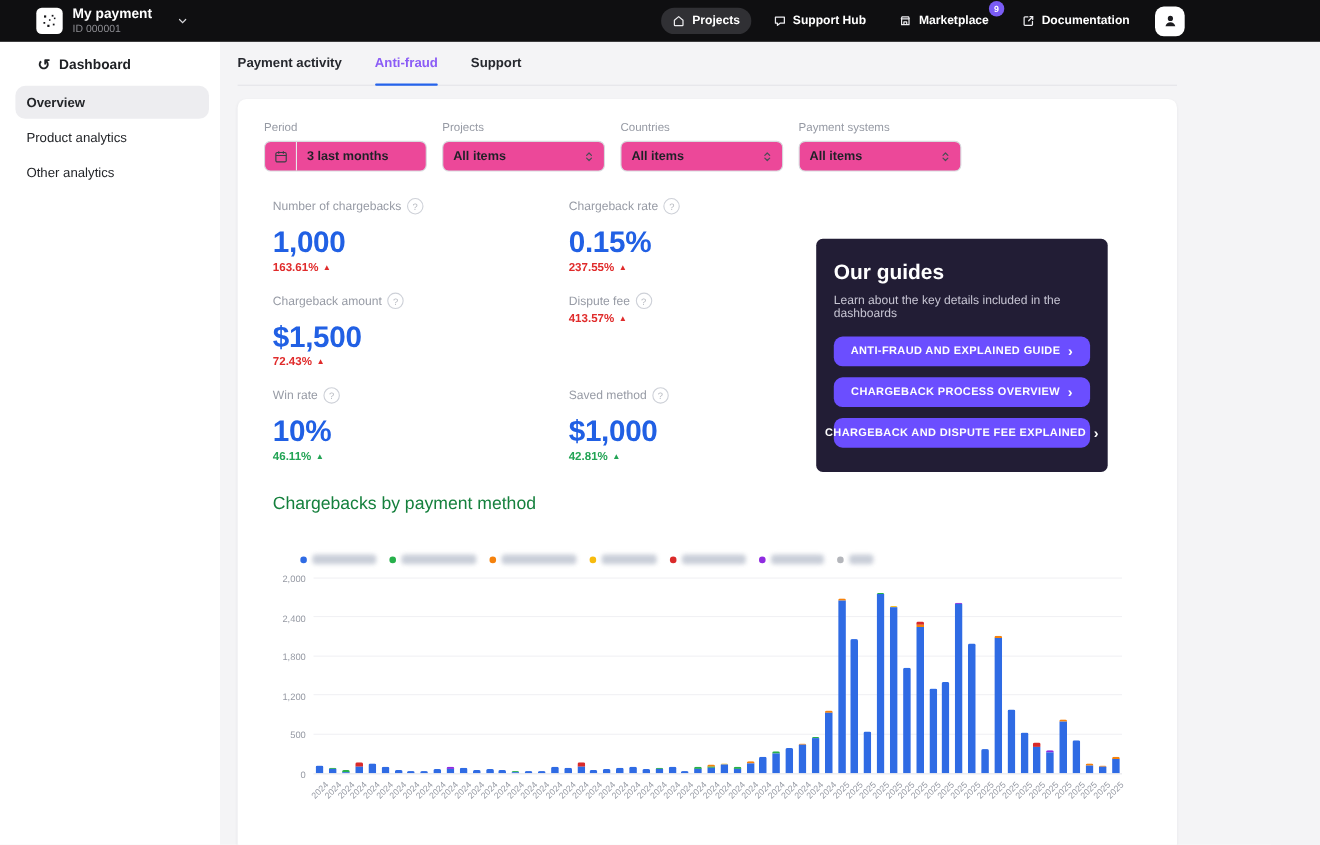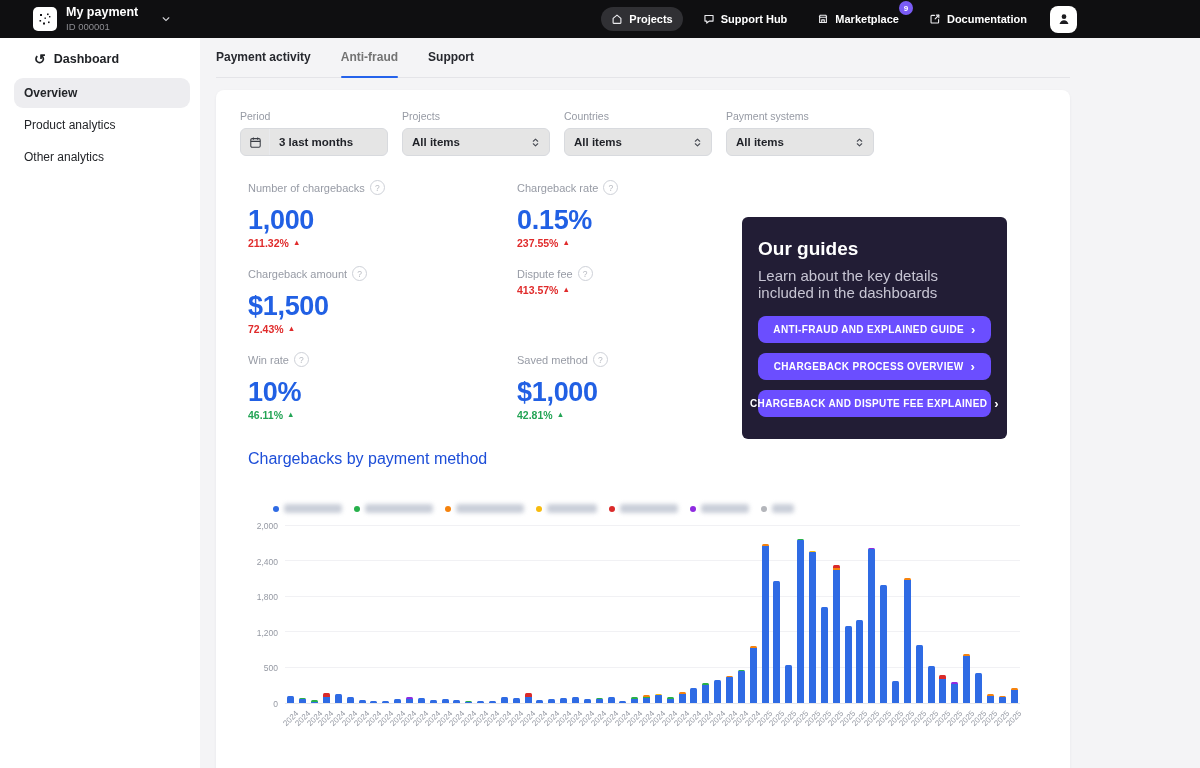--- a/index.html
+++ b/index.html
@@ -26,58 +26,58 @@
   .sidebar{position:absolute;top:38px;left:0;width:200px;bottom:0;background:#fff;padding-top:14px;box-sizing:border-box}
   .sb-head{display:flex;align-items:center;gap:8px;font-size:12.5px;font-weight:700;padding-left:34px;margin-bottom:12px;color:#1e2024}
   .sb-back{font-size:14px;line-height:12px}
   .sb-item{margin:2px 10px 2px 14px;padding:8px 10px;font-size:12px;font-weight:500;border-radius:9px;color:#232529;cursor:pointer}
   .sb-item.active{background:#ededf0;font-weight:700}
 
   
   .main{position:absolute;left:200px;top:38px;right:0;bottom:0}
   .tabs{display:flex;gap:30px;margin-left:16px;width:854px;padding-top:12px;border-bottom:1px solid #e4e4e8;box-sizing:border-box}
   .tab{font-size:12px;font-weight:600;color:#26282e;padding-bottom:13px;position:relative;cursor:pointer}
-  .tab.active{color:#737373}
+  .tab.active{color:#8b5cf6}
   .tab.active::after{content:"";position:absolute;left:0;right:0;bottom:-1px;height:2px;background:#2563eb;border-radius:2px}
 
   .card{position:relative;margin:12px 0 0 16px;width:854px;height:704px;background:#fff;border-radius:8px;
         box-shadow:0 1px 3px rgba(20,20,43,.06);box-sizing:border-box;overflow:hidden}
 
   .subtabs{display:flex;gap:26px;padding:0 16px;height:43px;border-bottom:1px solid #ececf0}
   .subtab{display:flex;align-items:center;font-size:12px;font-weight:600;color:#26282e;position:relative;cursor:pointer}
   .subtab.active{color:#2563eb}
   .subtab.active::after{content:"";position:absolute;left:-2px;right:-2px;bottom:-1px;height:3px;background:#2563eb;border-radius:2px}
 
   .filters{display:flex;gap:14px;margin:20px 0 0 24px}
   .filter-label{font-size:10.5px;color:#969aa4;margin-bottom:6px}
-  .filter-box{width:148px;height:28px;border:1px solid #d8dade;border-radius:6px;display:flex;align-items:center;box-sizing:border-box;background:#e5e5e5;cursor:pointer}
+  .filter-box{width:148px;height:28px;border:1px solid #d8dade;border-radius:6px;display:flex;align-items:center;box-sizing:border-box;background:#ec4899;cursor:pointer}
   .filter-box .val{font-size:11.5px;font-weight:600;color:#1f2127;padding-left:9px;flex:1;white-space:nowrap;overflow:hidden}
   .cal-wrap{width:28px;height:100%;display:flex;align-items:center;justify-content:center;border-right:1px solid #e8e9ec;color:#3a3d44;flex:none}
   .updn{padding-right:8px;color:#4a4d55;display:flex;flex:none}
 
   .stats-wrap{position:relative;margin:24px 0 0 32px;height:258px}
   .stats{display:grid;grid-template-columns:269px 269px;grid-auto-rows:86px}
   .stat-label-row{display:flex;align-items:center;gap:5px;font-size:11px;color:#979ba5}
   .help{width:13px;height:13px;border:1px solid #ced1d8;border-radius:50%;color:#b7bac1;font-size:8.5px;display:inline-flex;align-items:center;justify-content:center;flex:none;cursor:pointer}
   .stat-value{margin-top:11px;font-size:27px;font-weight:700;color:#2160e4;letter-spacing:-.3px;line-height:28px}
   .stat-change{margin-top:3px;font-size:10.5px;font-weight:700;display:flex;align-items:center;gap:4px}
   .neg{color:#e02b2b}.pos{color:#23a455}
   .tri{font-size:7.5px;line-height:10px}
 
   .guides{position:absolute;top:127px;right:63px;width:265px;box-sizing:border-box;background:#221d35;border-radius:6px;
           padding:21px 16px 12px;color:#fff}
   .g-title{font-size:19px;font-weight:700}
-  .g-sub{font-size:15px;color:#c7c5d3;margin-top:7px}
+  .g-sub{font-size:11px;color:#c7c5d3;margin-top:7px}
   .g-btns{margin-top:15px}
   .g-btn{height:27px;width:100%;border:none;border-radius:8px;background:#6b4eff;color:#fff;display:flex;align-items:center;
          justify-content:center;gap:7px;font-size:10px;font-weight:700;letter-spacing:.35px;margin-bottom:10px;
          font-family:"Liberation Sans",sans-serif;cursor:pointer;white-space:nowrap}
   .g-chev{font-size:13px;font-weight:700;line-height:10px}
 
-  .chart-title{margin:12px 0 0 32px;font-size:16px;font-weight:500;color:#1d4ed8}
+  .chart-title{margin:12px 0 0 32px;font-size:16px;font-weight:500;color:#15803d}
   .legend{display:flex;align-items:center;gap:12px;margin:36px 0 0 57px}
   .lg-item{display:flex;align-items:center;gap:5px;cursor:pointer}
   .lg-dot{width:6px;height:6px;border-radius:50%;flex:none}
   .lg-blob{height:9px;border-radius:3px;background:#c0c6d2;filter:blur(2px);opacity:.85}
 
   .chart-wrap{position:relative;margin-top:12px;height:240px}
   .ylab{position:absolute;left:0;width:62px;text-align:right;font-size:8.5px;color:#9599a3}
   .grid{position:absolute;left:69px;width:735px;height:1px;background:#f1f1f4}
   .grid.zero{background:#e6e6ea}
   .bar{position:absolute;display:flex;flex-direction:column;width:7px;border-radius:1.5px 1.5px 0 0;overflow:hidden}
@@ -227,21 +227,21 @@
 
     <div class="stats-wrap">
       <div class="stats" id="stats">
           <div>
             <div class="stat-label-row">
               <span>Number of chargebacks</span>
               <span class="help">?</span>
             </div>
             <div class="stat-value">1,000</div>
             <div class="stat-change neg">
-              <span>211.32%</span>
+              <span>163.61%</span>
               <span class="tri">▲</span>
             </div>
           </div>
           <div>
             <div class="stat-label-row">
               <span>Chargeback rate</span>
               <span class="help">?</span>
             </div>
             <div class="stat-value">0.15%</div>
             <div class="stat-change neg">

